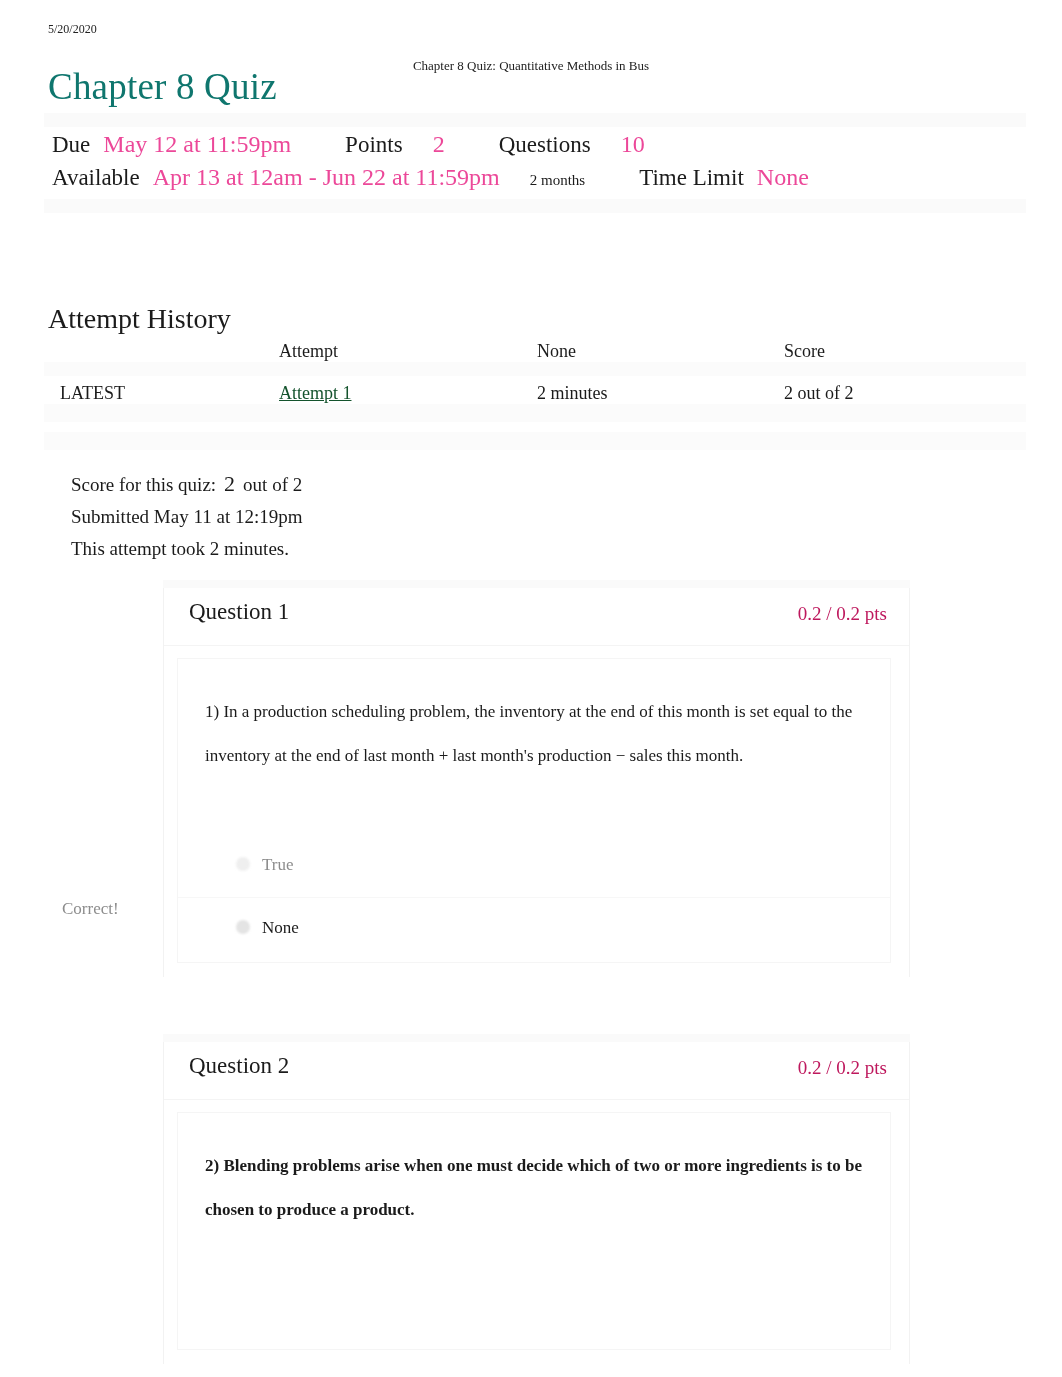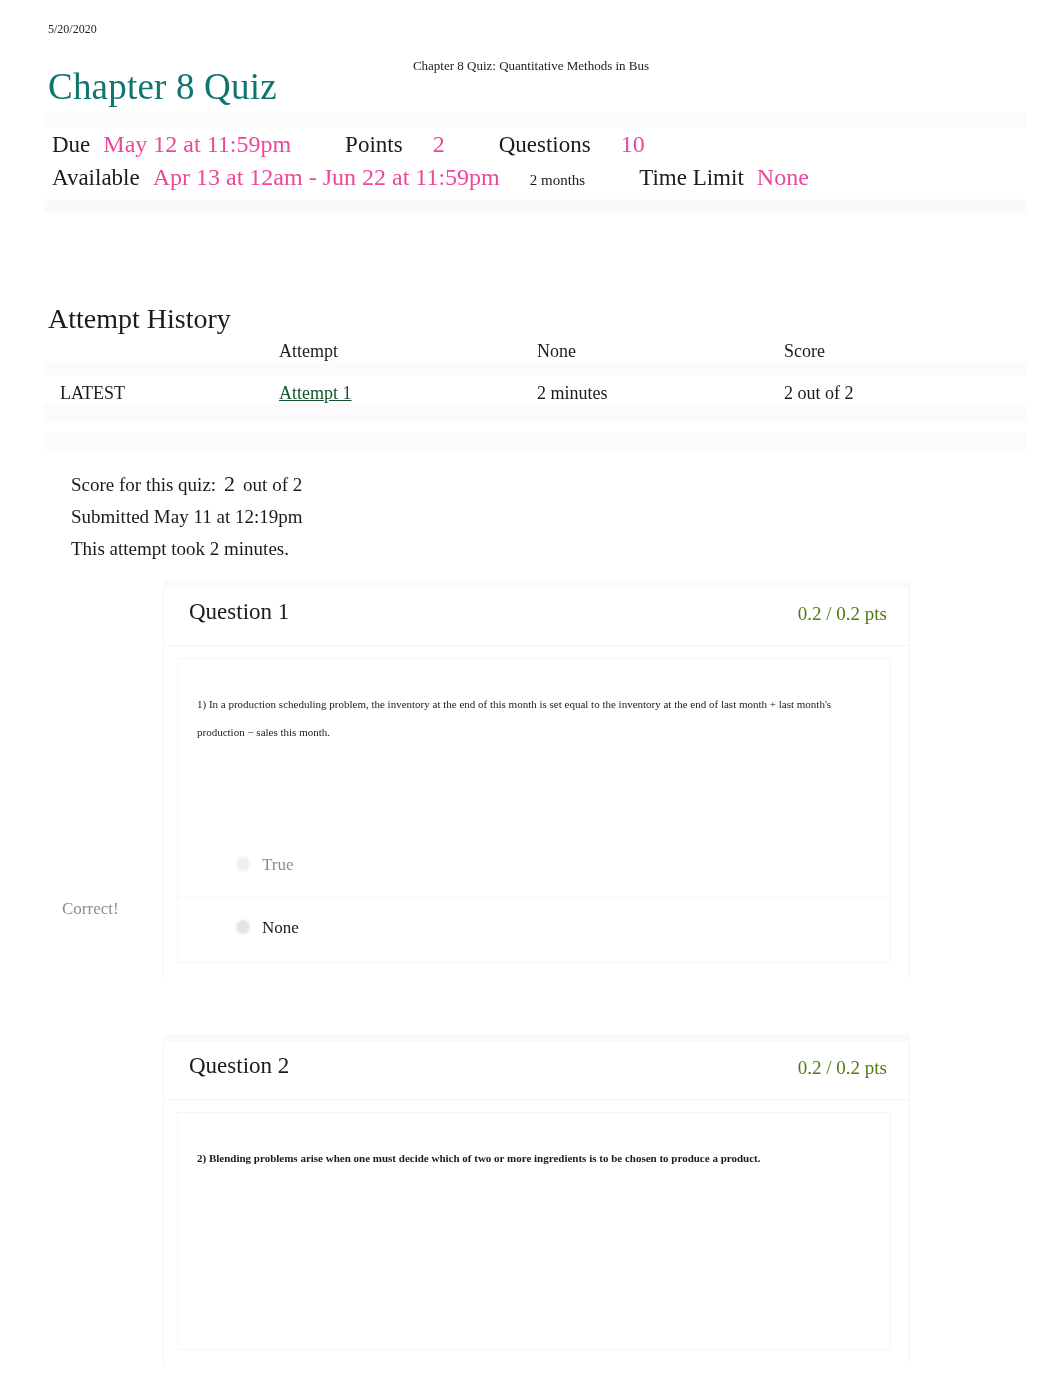--- a/index.html
+++ b/index.html
@@ -190,21 +190,21 @@
     left: 25px;
     top: 18px;
     font-size: 23px;
     color: #1b1b1b;
   }
   .q-points {
     position: absolute;
     right: 22px;
     top: 22px;
     font-size: 19px;
-    color: #4d7c0f;
+    color: #be185d;
   }
 
   .q-body {
     position: relative;
     background: #ffffff;
   }
   #q1-card .q-body { height: 331px; }
   #q2-card .q-body { height: 264px; font-weight: bold; }
 
   .q-inner {
@@ -214,25 +214,25 @@
     width: 714px;
     border: 1px solid #f5f5f5;
     box-sizing: border-box;
     background: #ffffff;
   }
   #q1-card .q-inner { height: 305px; }
   #q2-card .q-inner { height: 238px; }
 
   .q-text {
     position: absolute;
-    left: 19px;
+    left: 27px;
     top: 31px;
     width: 660px;
-    font-size: 11px;
-    line-height: 28px;
+    font-size: 17px;
+    line-height: 44px;
     color: #1b1b1b;
   }
 
   .answers {
     position: absolute;
     left: 0;
     top: 176px;
     width: 100%;
   }
   .answer-row {

